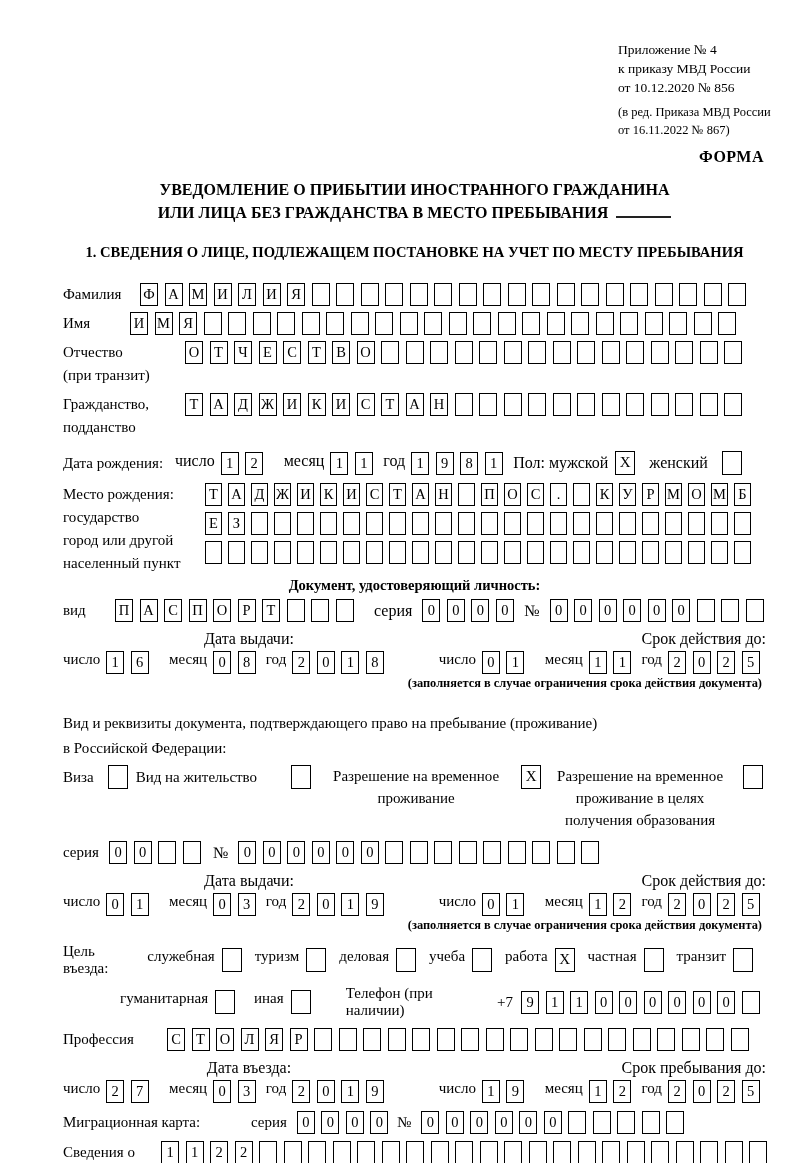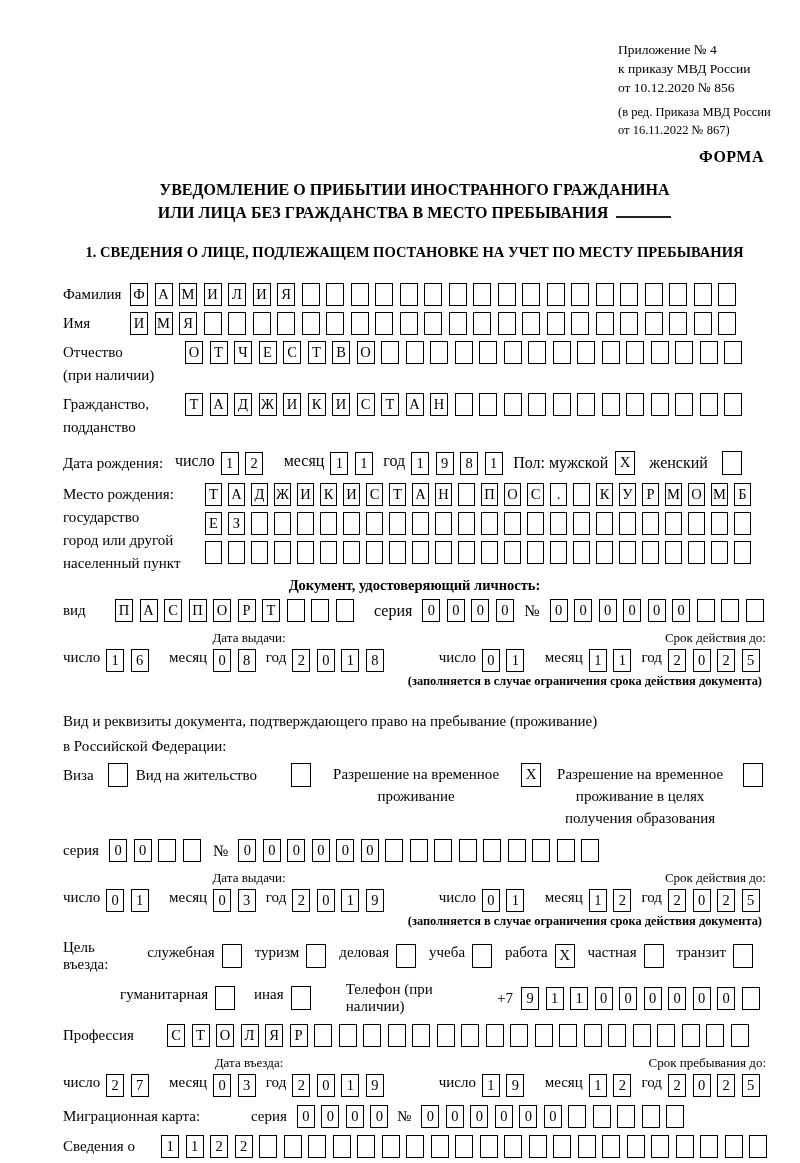--- a/index.html
+++ b/index.html
@@ -23,21 +23,21 @@
   .w67 { width:67px; } .w122 { width:122px; } .w142 { width:142px; } .w82 { width:82px; }
   .boxes { white-space:nowrap; flex:0 0 auto; }
   .box { display:inline-block; box-sizing:border-box; width:18px; height:23px; border:1.5px solid #000;
          margin-right:6.5px; text-align:center; font-size:14.5px; line-height:20px; vertical-align:top; background:#fff; }
   .tight .box { width:17px; margin-right:6px; }
   .cbox { display:inline-block; box-sizing:border-box; width:20px; height:24px; border:1.5px solid #000;
           text-align:center; font-size:15px; line-height:21px; vertical-align:top; background:#fff; }
   .stack > .boxes { display:block; margin-bottom:6px; }
 
   
-  .dates-head { display:flex; margin-top:8px; font-size:13px; }
+  .dates-head { display:flex; margin-top:8px; font-size:16px; }
   .dates-head .left { width:372px; text-align:center; }
   .dates-head .right { flex:1; text-align:right; }
   .date-row { display:flex; margin-top:3px; font-size:15px; }
   .dgroup { white-space:nowrap; }
   .dgroup .dl { margin-right:6px; }
   .dgroup .gap { display:inline-block; width:10px; }
   .date-row .left { width:392px; }
   .note { text-align:right; font-size:12.4px; font-weight:bold; margin-top:2px; padding-right:4px; }
 
   
@@ -73,34 +73,34 @@
   <div class="forma">ФОРМА</div>
 
   <div class="title">
     <div>УВЕДОМЛЕНИЕ О ПРИБЫТИИ ИНОСТРАННОГО ГРАЖДАНИНА</div>
     <div>
       <span>ИЛИ ЛИЦА БЕЗ ГРАЖДАНСТВА В МЕСТО ПРЕБЫВАНИЯ</span><span class="blank-line"></span>
     </div>
   </div>
   <div class="sec-heading">1. СВЕДЕНИЯ О ЛИЦЕ, ПОДЛЕЖАЩЕМ ПОСТАНОВКЕ НА УЧЕТ ПО МЕСТУ ПРЕБЫВАНИЯ</div>
 
-  <div class="frow" style="margin-top:22px;">
+  <div class="frow" style="margin-top:22px;gap:10px;">
     <span class="flabel w67">Фамилия</span>
     <span class="boxes"><span class="box">Ф</span><span class="box">А</span><span class="box">М</span><span class="box">И</span><span class="box">Л</span><span class="box">И</span><span class="box">Я</span><span class="box"></span><span class="box"></span><span class="box"></span><span class="box"></span><span class="box"></span><span class="box"></span><span class="box"></span><span class="box"></span><span class="box"></span><span class="box"></span><span class="box"></span><span class="box"></span><span class="box"></span><span class="box"></span><span class="box"></span><span class="box"></span><span class="box"></span><span class="box"></span></span>
   </div>
 
   <div class="frow">
     <span class="flabel w67">Имя</span>
     <span class="boxes"><span class="box">И</span><span class="box">М</span><span class="box">Я</span><span class="box"></span><span class="box"></span><span class="box"></span><span class="box"></span><span class="box"></span><span class="box"></span><span class="box"></span><span class="box"></span><span class="box"></span><span class="box"></span><span class="box"></span><span class="box"></span><span class="box"></span><span class="box"></span><span class="box"></span><span class="box"></span><span class="box"></span><span class="box"></span><span class="box"></span><span class="box"></span><span class="box"></span><span class="box"></span></span>
   </div>
 
   <div class="frow">
     <span class="lblock w122">
       <span>Отчество</span><br>
-      <span>(при наличии)</span>
+      <span>(при транзит)</span>
     </span>
     <span class="boxes"><span class="box">О</span><span class="box">Т</span><span class="box">Ч</span><span class="box">Е</span><span class="box">С</span><span class="box">Т</span><span class="box">В</span><span class="box">О</span><span class="box"></span><span class="box"></span><span class="box"></span><span class="box"></span><span class="box"></span><span class="box"></span><span class="box"></span><span class="box"></span><span class="box"></span><span class="box"></span><span class="box"></span><span class="box"></span><span class="box"></span><span class="box"></span><span class="box"></span></span>
   </div>
 
   <div class="frow">
     <span class="lblock w122">
       <span>Гражданство,</span><br>
       <span>подданство</span>
     </span>
     <span class="boxes"><span class="box">Т</span><span class="box">А</span><span class="box">Д</span><span class="box">Ж</span><span class="box">И</span><span class="box">К</span><span class="box">И</span><span class="box">С</span><span class="box">Т</span><span class="box">А</span><span class="box">Н</span><span class="box"></span><span class="box"></span><span class="box"></span><span class="box"></span><span class="box"></span><span class="box"></span><span class="box"></span><span class="box"></span><span class="box"></span><span class="box"></span><span class="box"></span><span class="box"></span></span>

